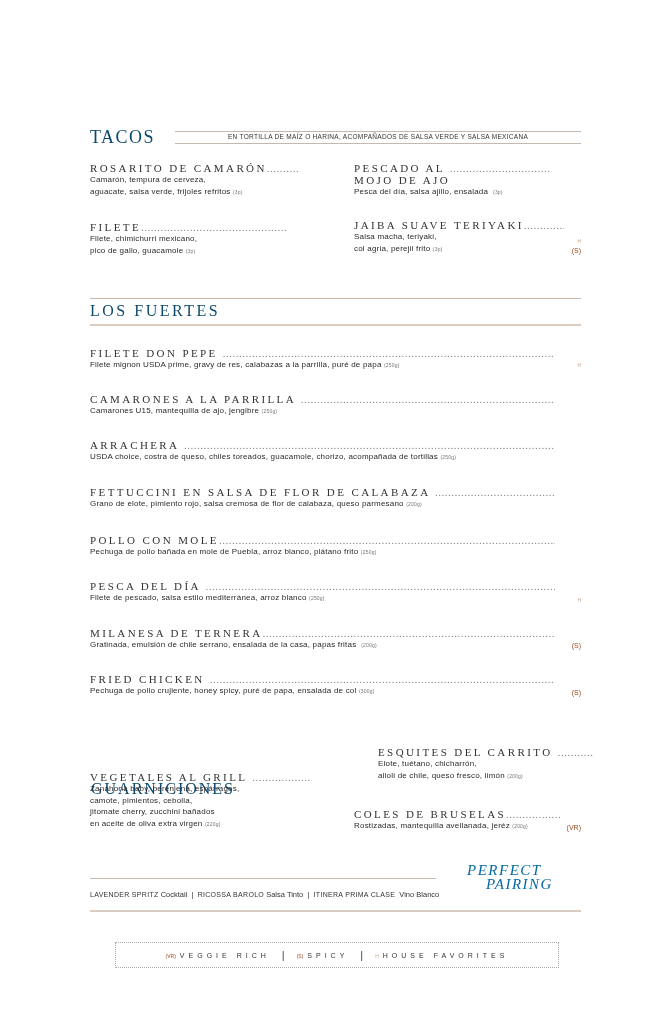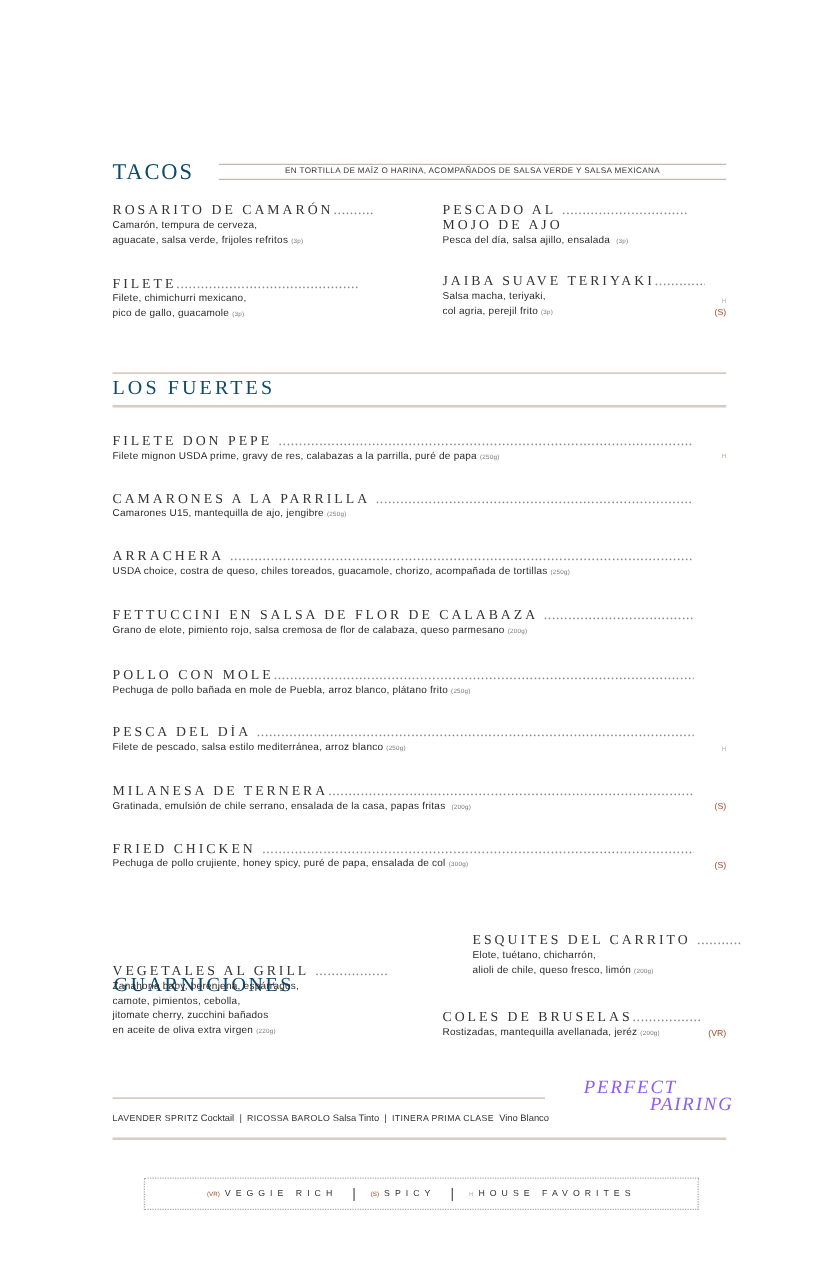--- a/index.html
+++ b/index.html
@@ -1,18 +1,18 @@
 <!DOCTYPE html>
 <html><head>
 <meta charset="utf-8">
 <style>
   html, body { margin:0; padding:0; background:#ffffff; }
   body { width:671px; height:1024px; position:relative; overflow:hidden; font-family:"Liberation Sans", sans-serif; color:#2a2a2a; }
   .serif { font-family:"Liberation Serif", "DejaVu Serif", serif; }
-  .accent { color:#8b5cf6; }
+  .accent { color:#0369a1; }
   .abs { position:absolute; }
   .sec-title { font-family:"Liberation Serif", serif; color:#0c4a6e; letter-spacing:1.5px; font-size:18px; }
   .item-name { font-family:"Liberation Serif", serif; font-size:11px; letter-spacing:2.4px; color:#333; white-space:nowrap; overflow:hidden; }
   .item-name .dots { letter-spacing:0.5px; color:#888; }
   .item-desc { font-size:8px; color:#2a2a2a; line-height:11.5px; letter-spacing:0.2px; }
   .item-desc .w { font-size:5px; color:#777; }
   .tag { font-size:7px; color:#9c4a24; position:absolute; right:90px; }
   .tag.h { color:#c8a890; font-size:5px; }
   .rule { position:absolute; height:1px; background:#c9b8aa; }
   .legend { position:absolute; left:115px; top:942px; width:442px; height:24px; border:1px dotted #aaa; display:flex; align-items:center; justify-content:center; gap:12px; font-size:7px; letter-spacing:4px; color:#333; }
@@ -118,21 +118,21 @@
 <div class="abs" style="left:354px;top:808px;width:220px;">
   <div class="item-name"><span>COLES DE BRUSELAS</span><span class="dots">.................</span></div>
   <div class="item-desc">
     <span>Rostizadas, mantequilla avellanada, jeréz</span> <span class="w">(200g)</span>
   </div>
 </div>
 <div class="tag" style="top:824px;">(VR)</div>
 
 <div class="rule" style="left:90px;top:878px;width:346px;"></div>
 <div class="abs serif accent" style="left:467px;top:862px;font-size:15px;font-style:italic;letter-spacing:1.5px;">PERFECT</div>
-<div class="abs serif accent" style="left:520px;top:876px;font-size:15px;font-style:italic;letter-spacing:1.5px;">PAIRING</div>
+<div class="abs serif accent" style="left:486px;top:876px;font-size:15px;font-style:italic;letter-spacing:1.5px;">PAIRING</div>
 <div class="abs" style="left:90px;top:890px;font-size:7.5px;color:#333;white-space:nowrap;">
   <span style="font-size:7px;letter-spacing:0.3px;">LAVENDER SPRITZ</span> <span>Cocktail</span>
   &nbsp;<span>|</span>&nbsp;
   <span style="font-size:7px;letter-spacing:0.3px;">RICOSSA BAROLO</span> <span>Salsa Tinto</span>
   &nbsp;<span>|</span>&nbsp;
   <span style="font-size:7px;letter-spacing:0.3px;">ITINERA PRIMA CLASE</span>&nbsp; <span>Vino Blanco</span>
 </div>
 <div class="rule" style="left:90px;top:910px;width:491px;height:1.5px;background:#d8cbc0;"></div>
 
 <div class="legend">

